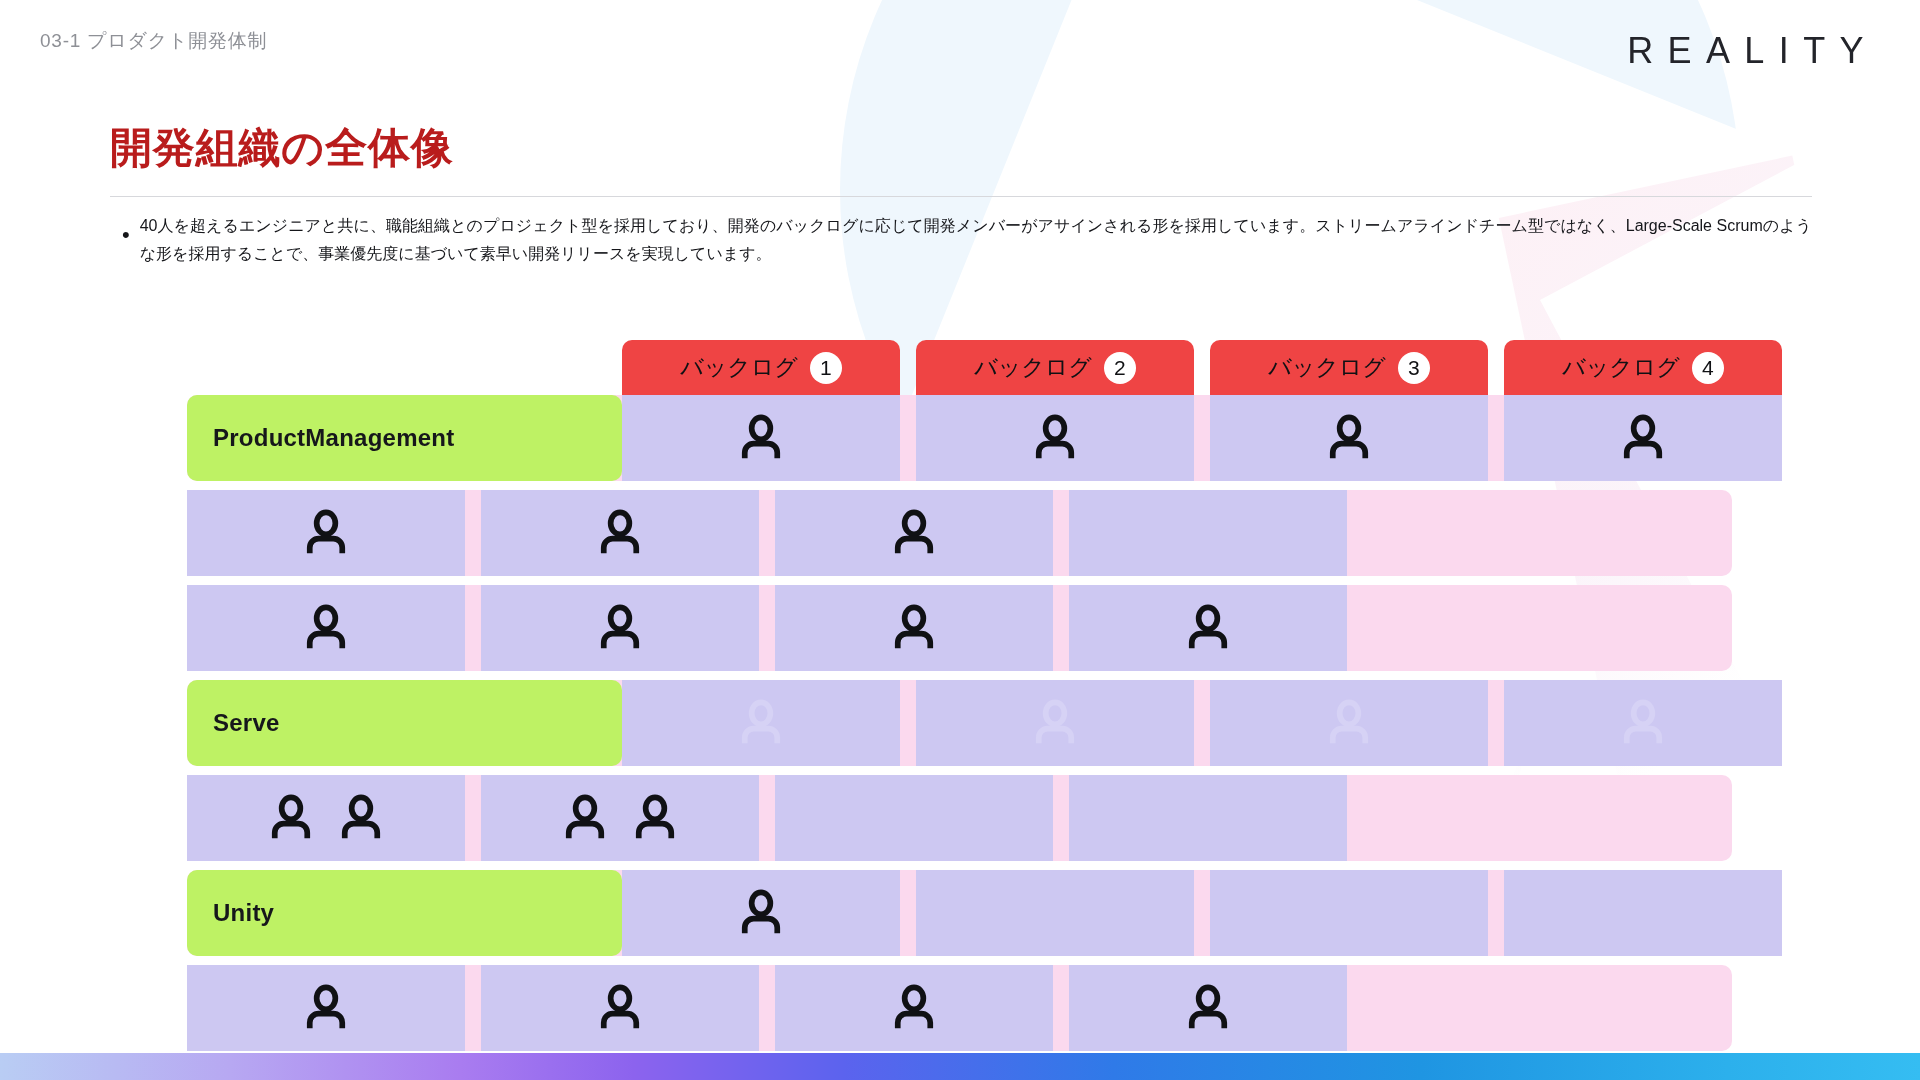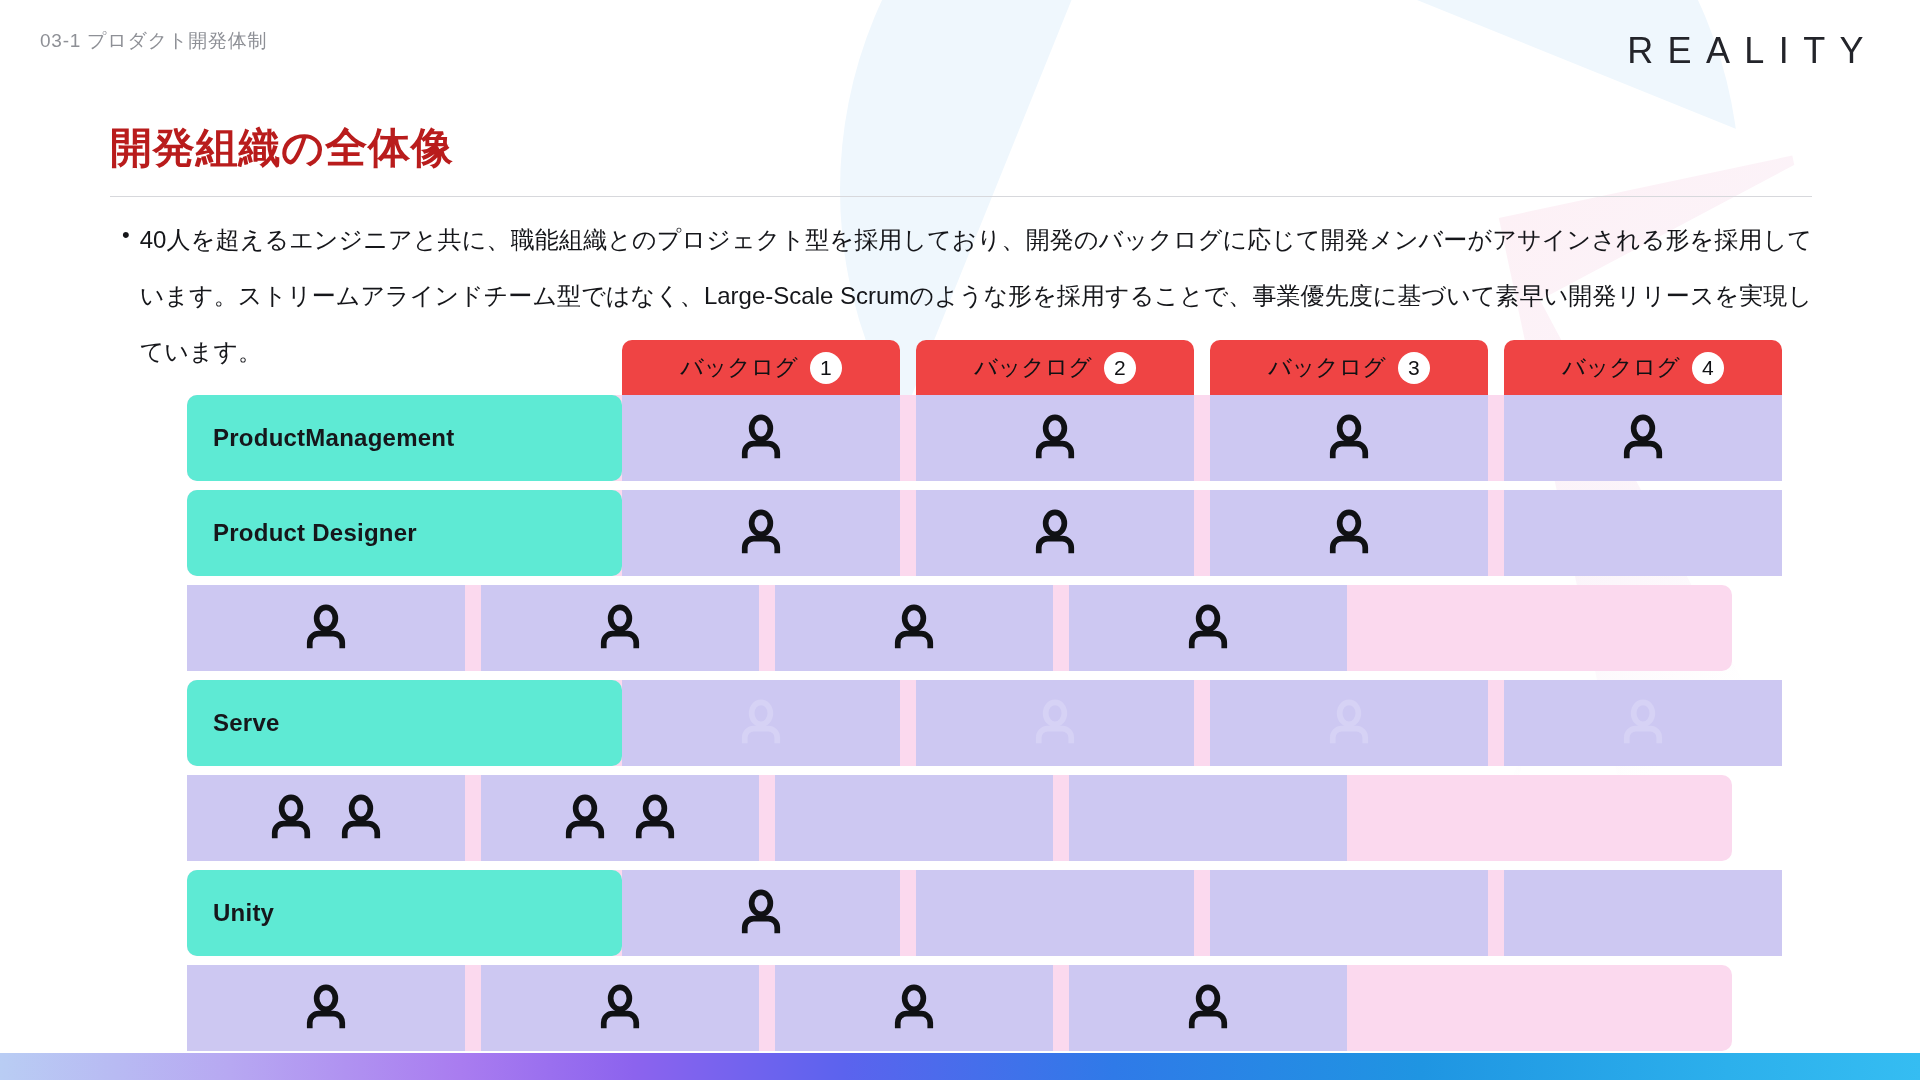--- a/index.html
+++ b/index.html
@@ -78,21 +78,21 @@
   }
   #body-block{
     position:absolute; left:122px; top:212px; width:1690px;
     z-index:5;
     display:flex; gap:10px;
   }
   #bullet-dot{
     font-size:22px; line-height:46px; color:#15161a; flex:0 0 auto;
   }
   #body-text{
-    font-size:24px; line-height:56px; color:#15161a;
+    font-size:16px; line-height:28px; color:#15161a;
     letter-spacing:0; text-align:justify;
   }
 
   
   #matrix{
     position:absolute;
     left:187px; top:340px;
     width:1545px;
     z-index:5;
   }
@@ -118,21 +118,21 @@
   }
 
   .matrix-row{
     position:relative;
     height:86px;
     margin-bottom:9px;
     display:flex;
   }
   .row-label{
     flex:0 0 435px;
-    background:#5eead4;
+    background:#bef264;
     border-radius:10px;
     display:flex; align-items:center;
     padding-left:26px;
     font-size:24px; font-weight:600; color:#16171b;
     letter-spacing:.01em;
     position:relative; z-index:2;
   }
   .row-cells{ display:flex; position:relative; z-index:2; }
   .cell{
     flex:0 0 278px;
@@ -248,21 +248,20 @@
               <svg class="person" viewBox="0 0 64 64" aria-hidden="true">
                 <ellipse cx="32" cy="20" rx="11.5" ry="13.5"></ellipse>
                 <path d="M12 57 v-7 a11 11 0 0 1 11 -11 h18 a11 11 0 0 1 11 11 v7"></path>
               </svg>
             </span>
           </div>
         </div>
       </div>
       <div class="matrix-row">
         <div class="row-stripe"></div>
-        <div class="row-label">Product Designer</div>
         <div class="row-cells">
           <div class="cell">
             <span>
               <svg class="person" viewBox="0 0 64 64" aria-hidden="true">
                 <ellipse cx="32" cy="20" rx="11.5" ry="13.5"></ellipse>
                 <path d="M12 57 v-7 a11 11 0 0 1 11 -11 h18 a11 11 0 0 1 11 11 v7"></path>
               </svg>
             </span>
           </div>
           <div class="cell">

